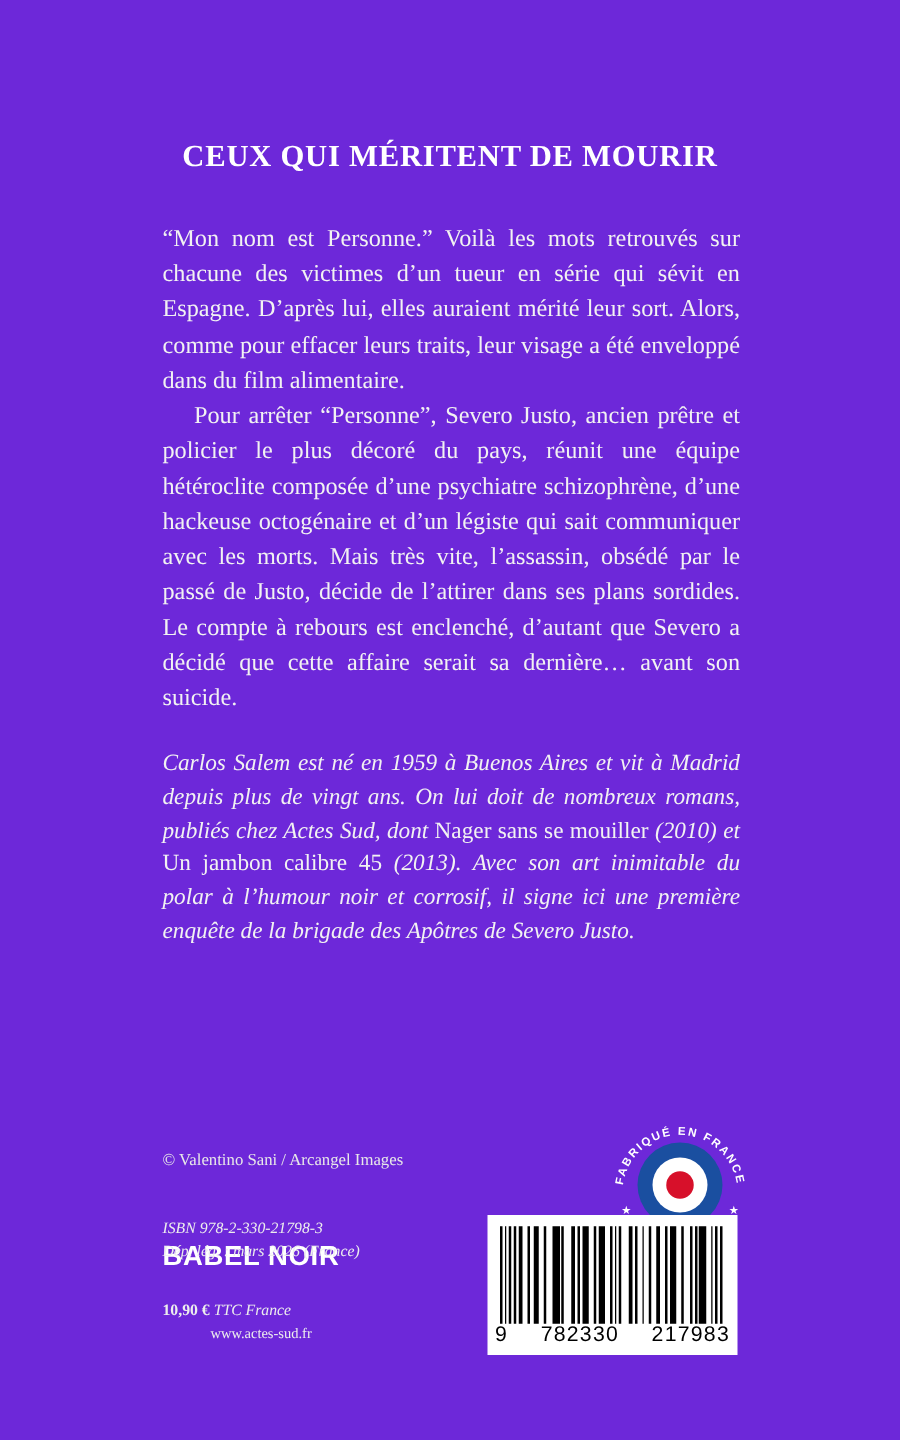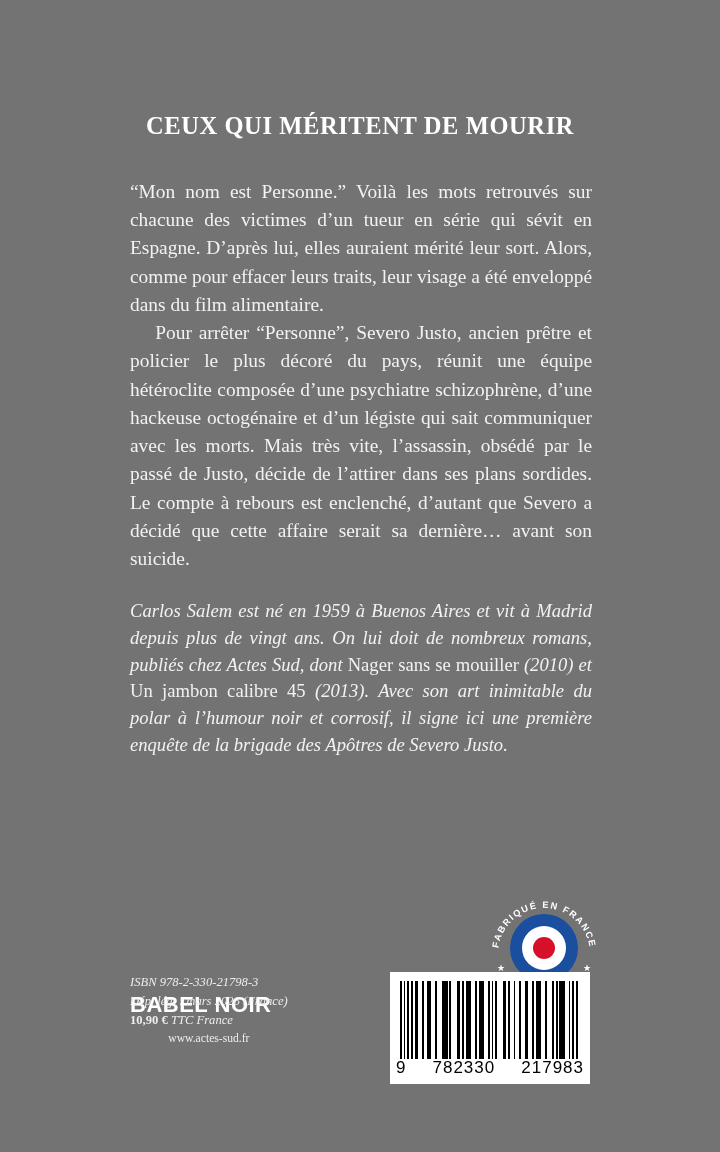--- a/index.html
+++ b/index.html
@@ -12,21 +12,21 @@
     height: 1152px;
     position: relative;
     font-family: "Liberation Sans", sans-serif;
     color: #ffffff;
     overflow: hidden;
   }
 
   .page {
     position: absolute;
     inset: 0;
-    background: #737373;
+    background: #6d28d9;
   }
 
   
   .book-title {
     position: absolute;
     left: 0;
     right: 0;
     top: 112px;
     text-align: center;
     font-family: "Liberation Serif", serif;
@@ -98,21 +98,21 @@
     position: absolute;
     left: 130px;
     top: 973px;
     font-family: "Liberation Serif", serif;
     font-size: 12.6px;
     line-height: 1.52;
     color: #ededed;
   }
   .legal .isbn { font-style: italic; }
   .legal .depot { font-style: italic; text-align: center; }
-  .legal .price-line { font-style: italic; }
+  .legal .price-line { font-style: italic; margin-top: 28px; }
   .legal .price-line b { font-style: normal; font-weight: bold; }
   .legal .site { font-style: normal; font-size: 11.6px; text-align: center; }
 
   
   .roundel {
     position: absolute;
     left: 492px;
     top: 896px;
     width: 104px;
     height: 104px;
@@ -203,20 +203,21 @@
   <div class="book-title">CEUX QUI MÉRITENT DE MOURIR</div>
 
   <div class="blurb">
     <p>“Mon nom est Personne.” Voilà les mots retrouvés sur chacune des victimes d’un tueur en série qui sévit en Espagne. D’après lui, elles auraient mérité leur sort. Alors, comme pour effacer leurs traits, leur visage a été enveloppé dans du film alimentaire.</p>
     <p>Pour arrêter “Personne”, Severo Justo, ancien prêtre et policier le plus décoré du pays, réunit une équipe hétéroclite composée d’une psychiatre schizophrène, d’une hackeuse octogénaire et d’un légiste qui sait communiquer avec les morts. Mais très vite, l’assassin, obsédé par le passé de Justo, décide de l’attirer dans ses plans sordides. Le compte à rebours est enclenché, d’autant que Severo a décidé que cette affaire serait sa dernière… avant son suicide.</p>
   </div>
 
   <div class="author-note"><span>Carlos Salem est né en 1959 à Buenos Aires et vit à Madrid depuis plus de vingt ans. On lui doit de nombreux romans, publiés chez Actes Sud, dont </span><span class="roman">Nager sans se mouiller</span><span> (2010) et </span><span class="roman">Un jambon calibre 45</span><span> (2013). Avec son art inimitable du polar à l’humour noir et corrosif, il signe ici une première enquête de la brigade des Apôtres de Severo Justo.</span></div>
 
   <div class="photo-credit">
+    <div>© Valentino Sani / Arcangel Images</div>
   </div>
 
   <div class="imprint">BABEL NOIR</div>
 
   <div class="legal">
     <div class="isbn">ISBN 978-2-330-21798-3</div>
     <div class="depot">Dép. lég. : mars 2026 (France)</div>
     <div class="price-line"><b>10,90 €</b><span> TTC France</span></div>
     <div class="site">www.actes-sud.fr</div>
   </div>

